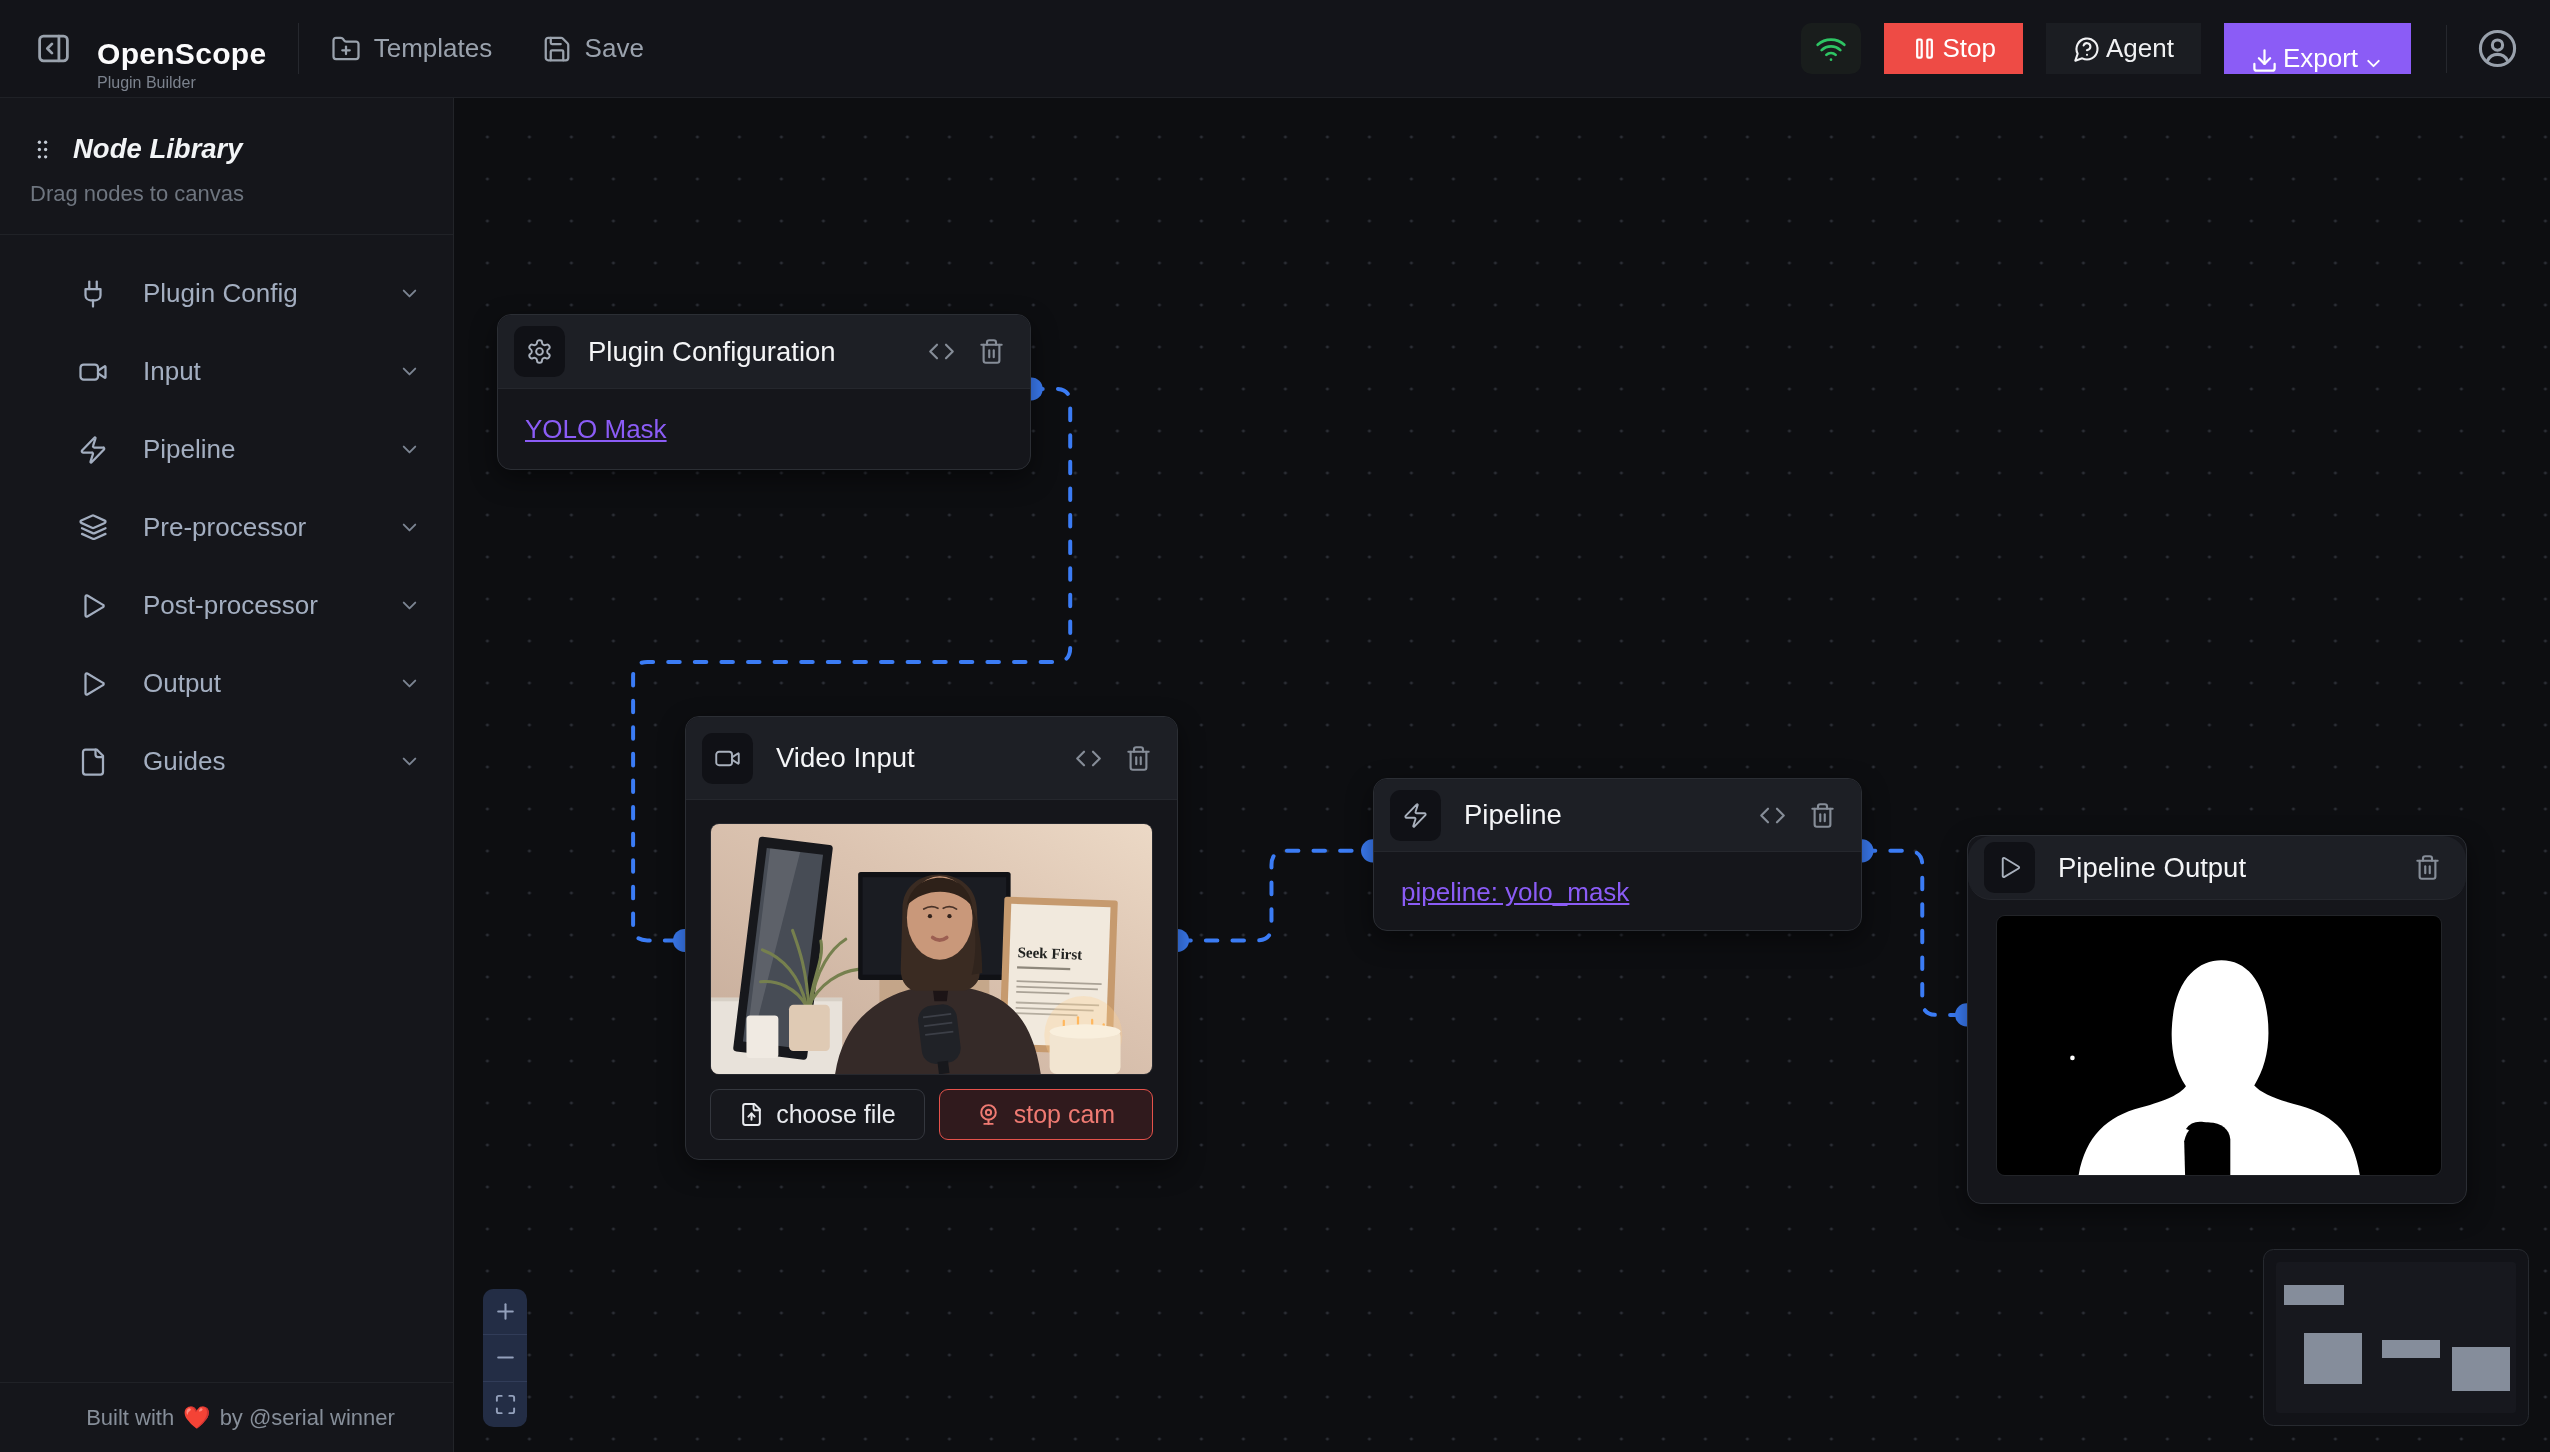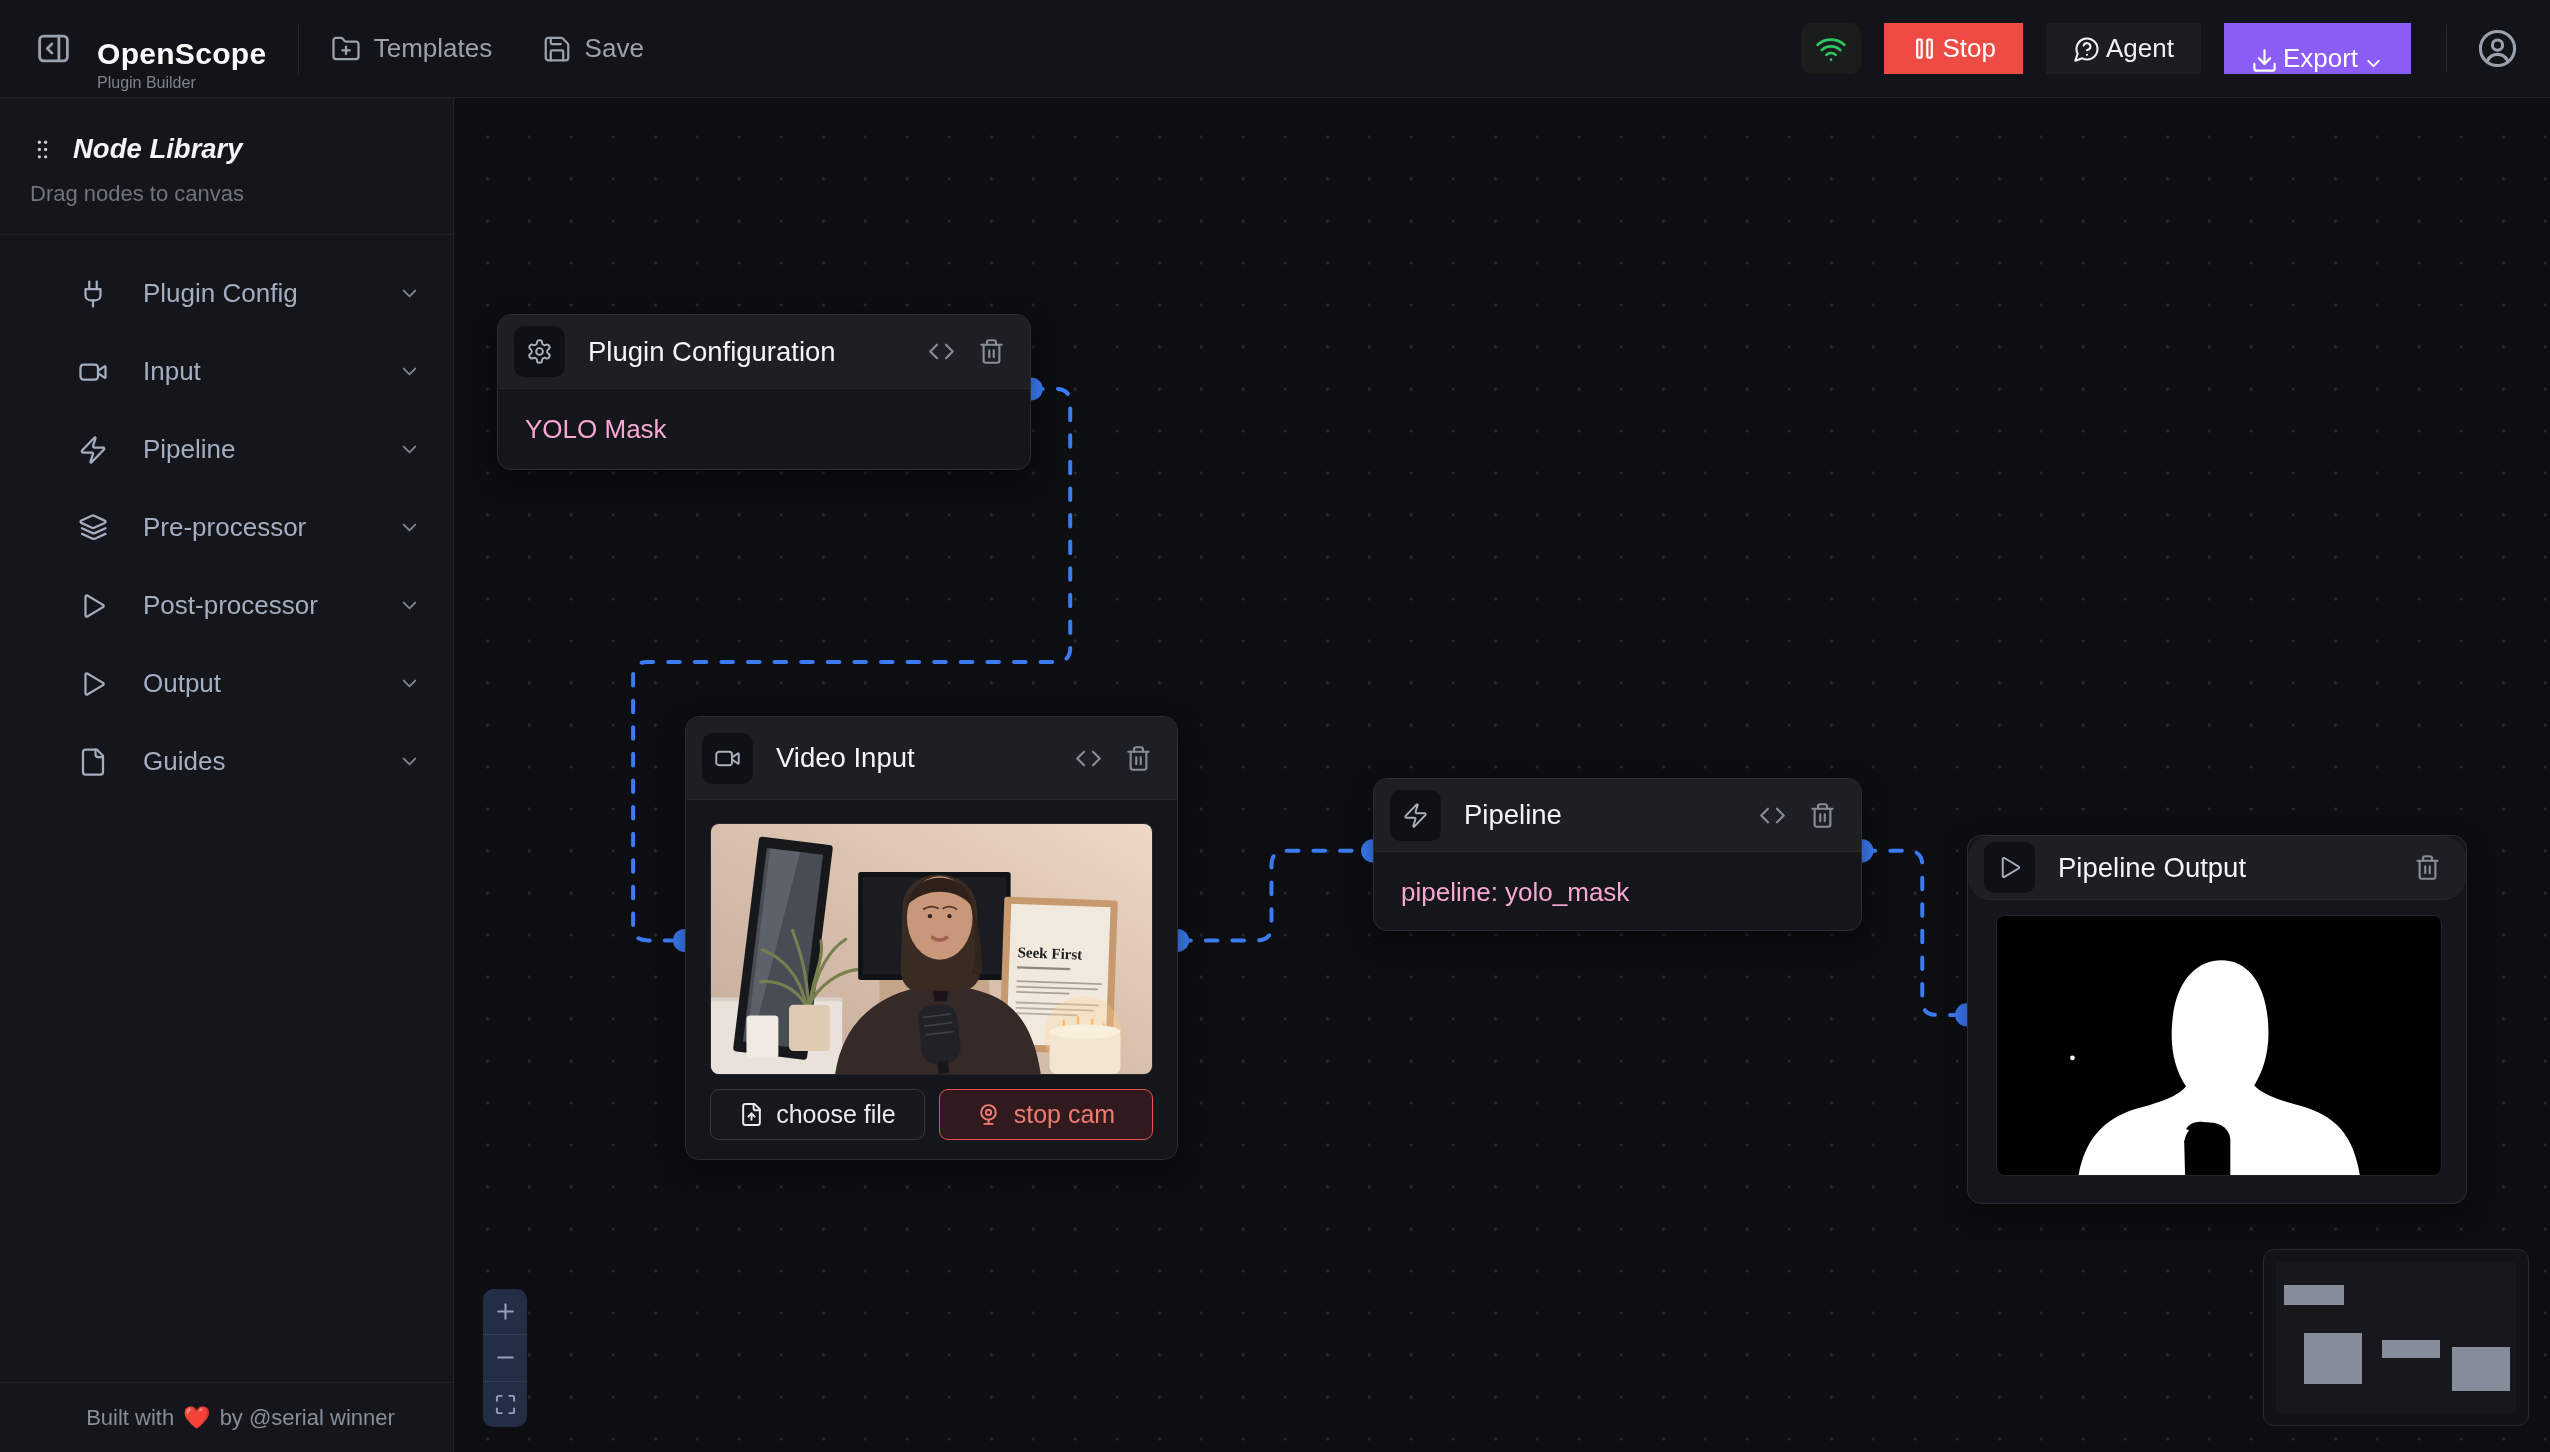--- a/index.html
+++ b/index.html
@@ -88,21 +88,21 @@
     padding:0 25px 0 16px;
   }
   .node-chip {
     width:51px; height:51px; border-radius:10.6px; background:#101116;
     display:flex; align-items:center; justify-content:center; color:#a9b1bd;
   }
   .node-title { font-size:27.5px; font-weight:500; color:#f4f5f7; margin-left:23px; flex:1; }
   .node-act { color:#868d98; display:flex; align-items:center; gap:23px; }
   .node-act .a { cursor:pointer; }
   .node-body { padding:0 27px; display:flex; align-items:center; }
-  .node-body .val { font-size:26px; color:#f9a8d4; }
+  .node-body .val { font-size:26px; color:#8b5cf6;text-decoration:underline; }
 
   .vi-body { padding:23px 24px 0 24px; display:block; }
   .vi-preview { border-radius:9px; overflow:hidden; border:0.9px solid #26282e; }
   .vi-btns { display:flex; gap:14px; margin-top:14px; }
   .vbtn {
     height:51px; border-radius:9px; display:flex; align-items:center;
     justify-content:center; gap:12.4px; font-size:25px; cursor:pointer;
     font-family:inherit;
   }
   .vbtn-file { flex:1; background:#17181d; border:0.9px solid #34373e; color:#e8eaee; }

